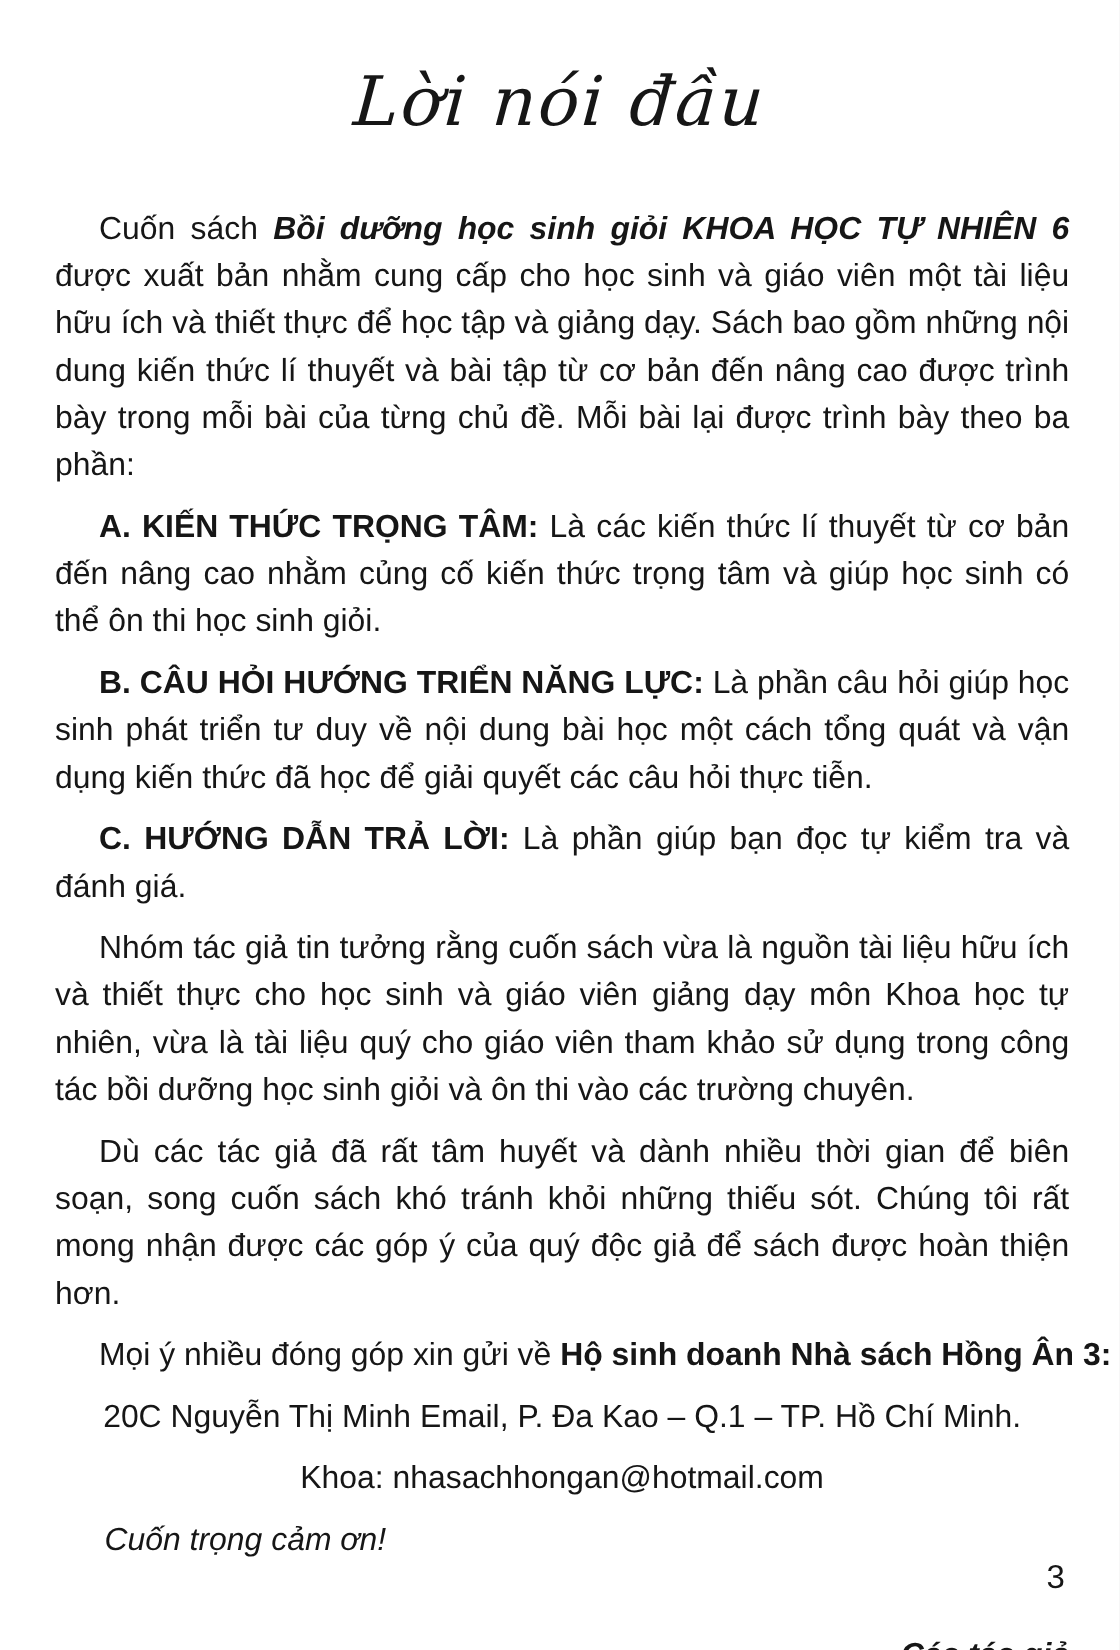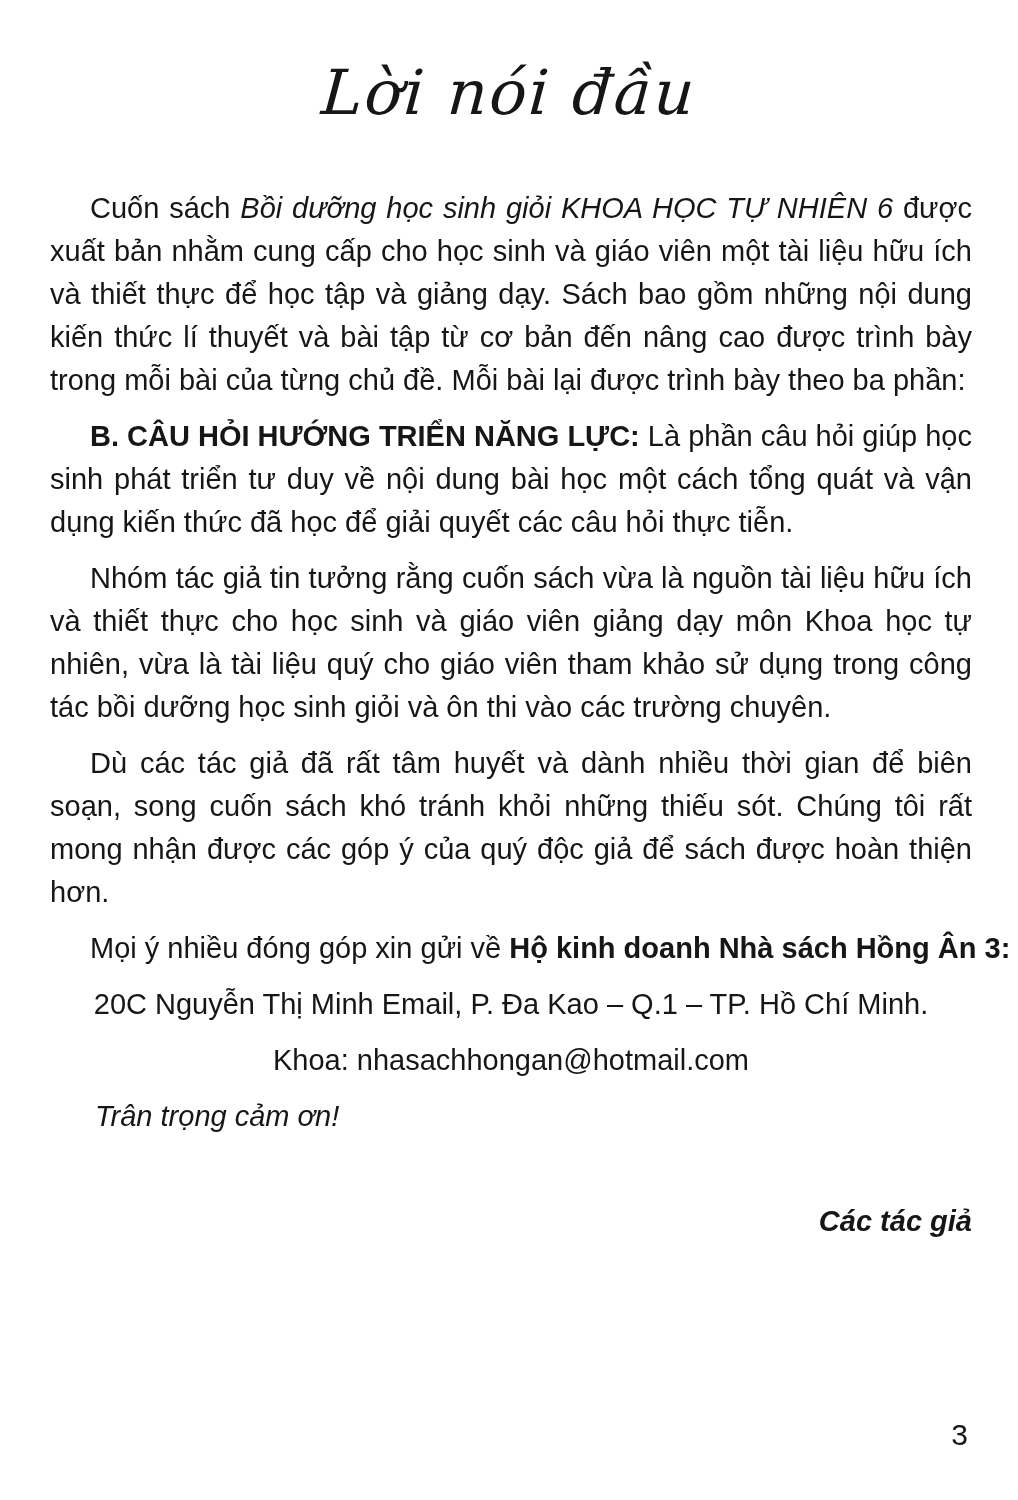--- a/index.html
+++ b/index.html
@@ -32,21 +32,21 @@
     padding: 0 46px 0 50px;
   }
   p.body {
     margin: 0 0 13px 0;
     font-size: 29px;
     line-height: 43px;
     text-align: justify;
     text-indent: 40px;
   }
   .bold { font-weight: bold; }
-  .bold-italic { font-weight: normal; font-style: italic; }
+  .bold-italic { font-weight: bold; font-style: italic; }
   p.single {
     margin: 0 0 13px 0;
     font-size: 29px;
     line-height: 43px;
     text-align: left;
     text-indent: 40px;
     white-space: nowrap;
   }
   p.centered {
     margin: 0 0 13px 0;
@@ -80,35 +80,37 @@
 <body>
 
 <div class="page">
 
   <h1 class="doc-title">Lời nói đầu</h1>
 
   <div class="content">
 
     <p class="body"><span>Cuốn sách </span><span class="bold-italic">Bồi dưỡng học sinh giỏi KHOA HỌC TỰ NHIÊN 6</span><span> được xuất bản nhằm cung cấp cho học sinh và giáo viên một tài liệu hữu ích và thiết thực để học tập và giảng dạy. Sách bao gồm những nội dung kiến thức lí thuyết và bài tập từ cơ bản đến nâng cao được trình bày trong mỗi bài của từng chủ đề. Mỗi bài lại được trình bày theo ba phần:</span></p>
 
+    <p class="body"><span class="bold">A. KIẾN THỨC TRỌNG TÂM:</span><span> Là các kiến thức lí thuyết từ cơ bản đến nâng cao nhằm củng cố kiến thức trọng tâm và giúp học sinh có thể ôn thi học sinh giỏi.</span></p>
 
     <p class="body"><span class="bold">B. CÂU HỎI HƯỚNG TRIỂN NĂNG LỰC:</span><span> Là phần câu hỏi giúp học sinh phát triển tư duy về nội dung bài học một cách tổng quát và vận dụng kiến thức đã học để giải quyết các câu hỏi thực tiễn.</span></p>
 
+    <p class="body"><span class="bold">C. HƯỚNG DẪN TRẢ LỜI:</span><span> Là phần giúp bạn đọc tự kiểm tra và đánh giá.</span></p>
 
     <p class="body">Nhóm tác giả tin tưởng rằng cuốn sách vừa là nguồn tài liệu hữu ích và thiết thực cho học sinh và giáo viên giảng dạy môn Khoa học tự nhiên, vừa là tài liệu quý cho giáo viên tham khảo sử dụng trong công tác bồi dưỡng học sinh giỏi và ôn thi vào các trường chuyên.</p>
 
     <p class="body">Dù các tác giả đã rất tâm huyết và dành nhiều thời gian để biên soạn, song cuốn sách khó tránh khỏi những thiếu sót. Chúng tôi rất mong nhận được các góp ý của quý độc giả để sách được hoàn thiện hơn.</p>
 
-    <p class="single"><span>Mọi ý nhiều đóng góp xin gửi về </span><span class="bold">Hộ kinh doanh Nhà sách Hồng Ân 3:</span></p>
+    <p class="single"><span>Mọi ý nhiều đóng góp xin gửi về </span><span class="bold">Hộ sinh doanh Nhà sách Hồng Ân 3:</span></p>
 
     <p class="centered">20C Nguyễn Thị Minh Email, P. Đa Kao – Q.1 – TP. Hồ Chí Minh.</p>
 
     <p class="centered">Khoa: nhasachhongan@hotmail.com</p>
 
-    <p class="thanks">Trân trọng cảm ơn!</p>
+    <p class="thanks">Cuốn trọng cảm ơn!</p>
 
     <p class="signature">Các tác giả</p>
 
   </div>
 
   <div class="page-number">3</div>
 
 </div>
 
 </body></html>

